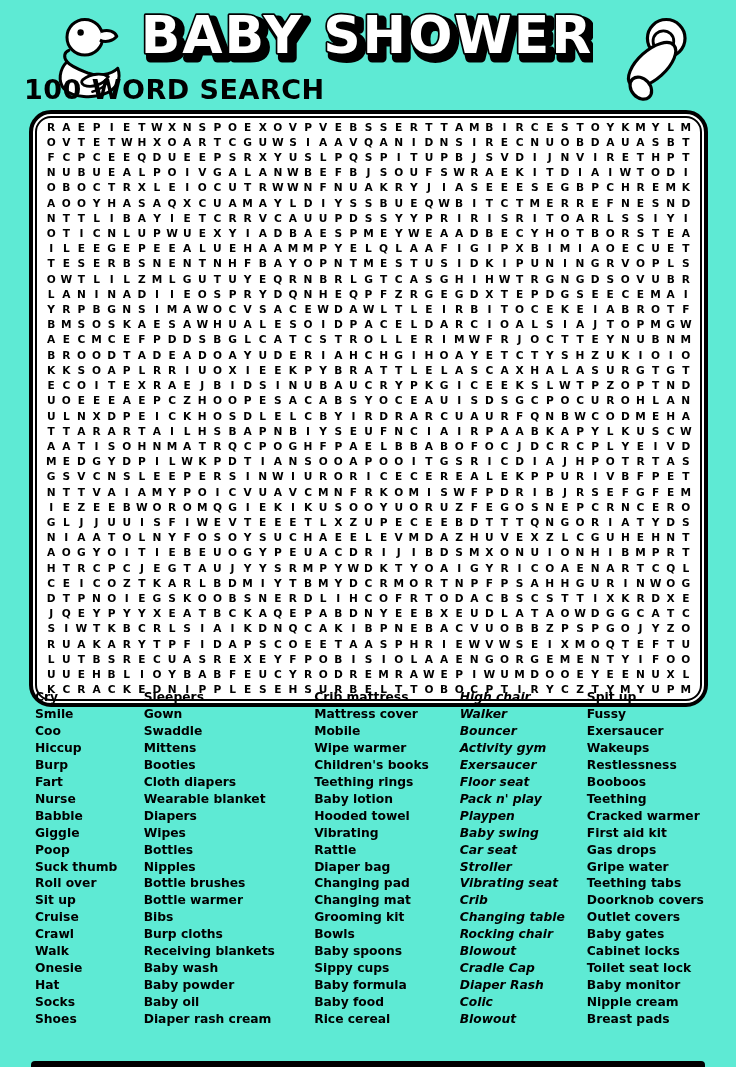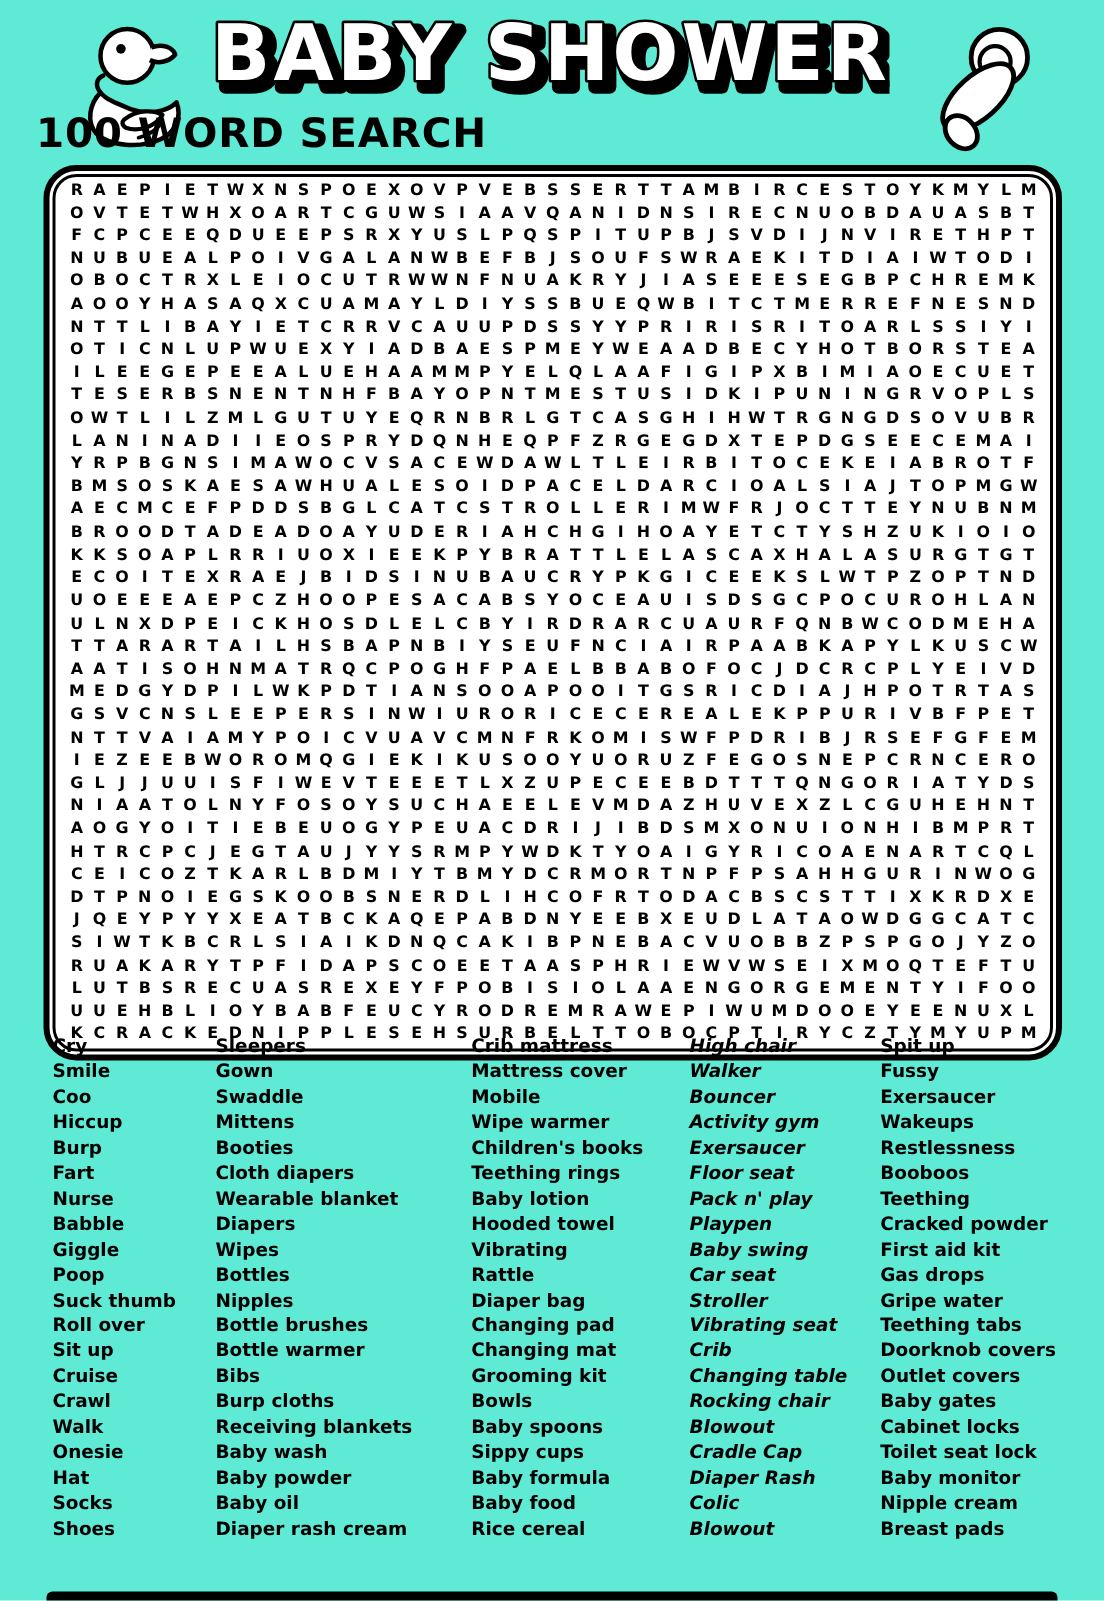--- a/index.html
+++ b/index.html
@@ -1889,21 +1889,21 @@
         <div class="word">Blowout</div>
       </div>
       <div class="word-col">
         <div class="word">Spit up</div>
         <div class="word">Fussy</div>
         <div class="word">Exersaucer</div>
         <div class="word">Wakeups</div>
         <div class="word">Restlessness</div>
         <div class="word">Booboos</div>
         <div class="word">Teething</div>
-        <div class="word">Cracked powder</div>
+        <div class="word">Cracked warmer</div>
         <div class="word">First aid kit</div>
         <div class="word">Gas drops</div>
         <div class="word">Gripe water</div>
         <div class="word">Teething tabs</div>
         <div class="word">Doorknob covers</div>
         <div class="word">Outlet covers</div>
         <div class="word">Baby gates</div>
         <div class="word">Cabinet locks</div>
         <div class="word">Toilet seat lock</div>
         <div class="word">Baby monitor</div>

